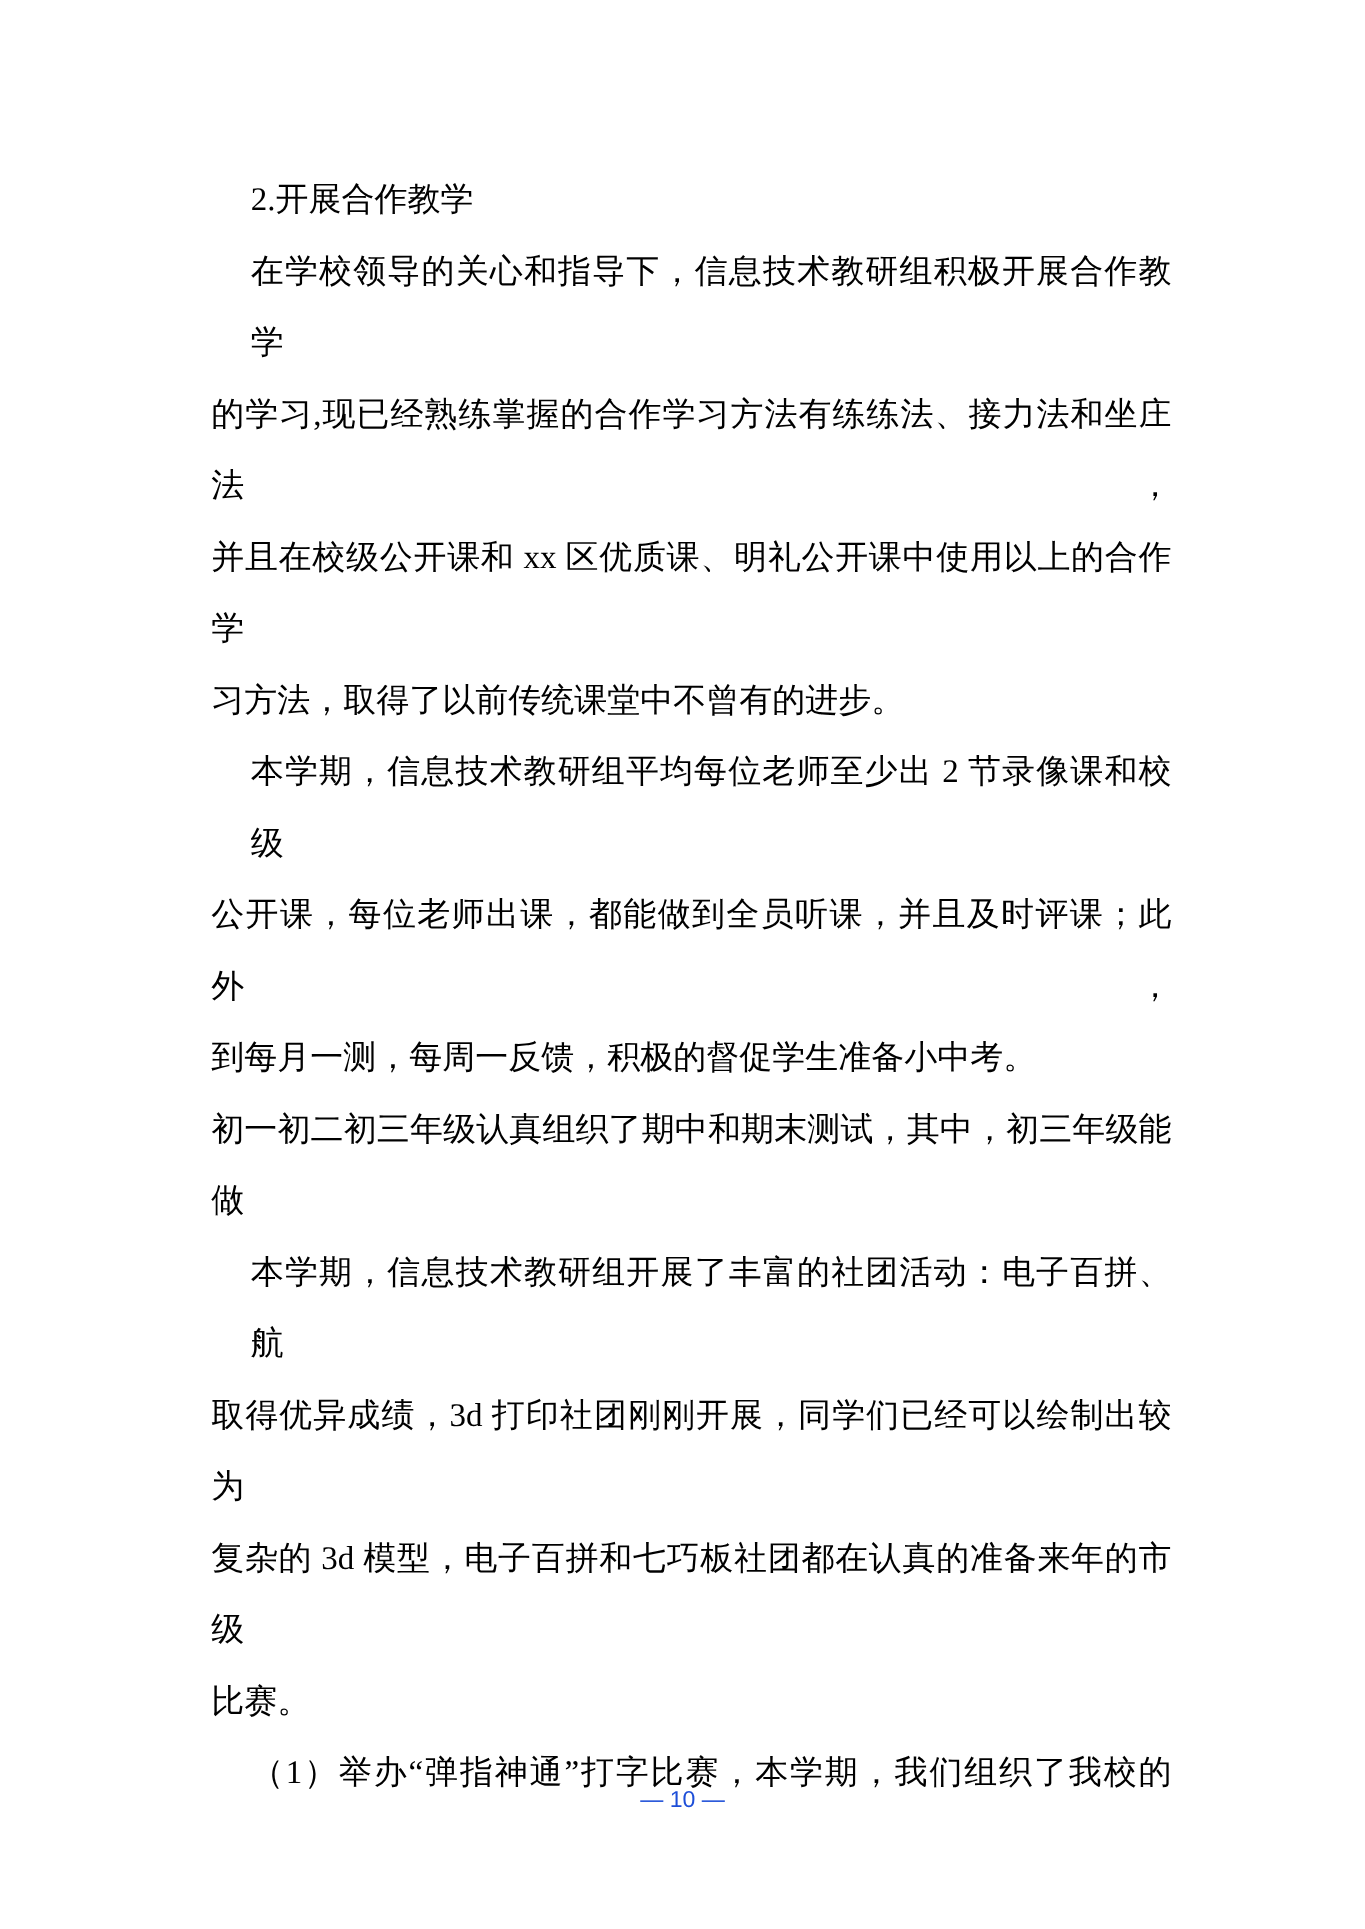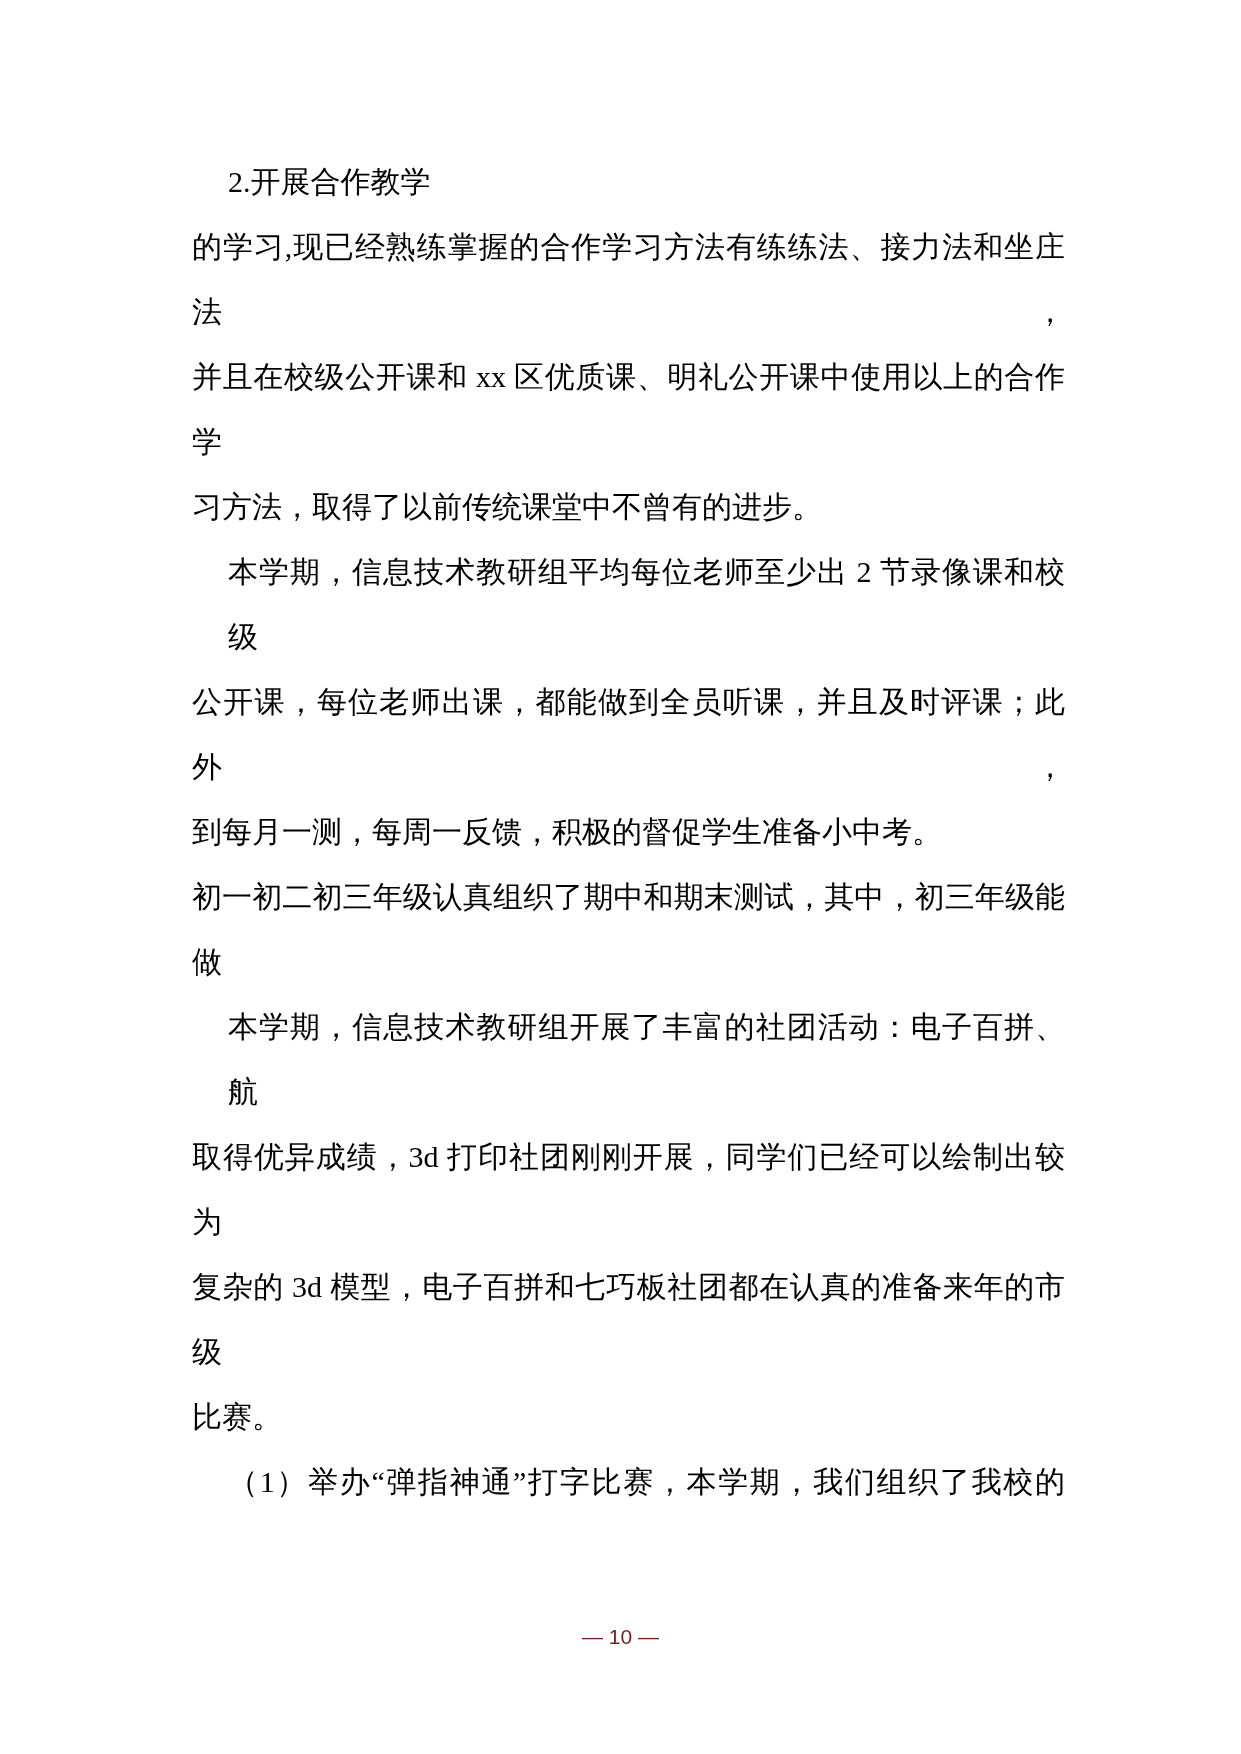--- a/index.html
+++ b/index.html
@@ -42,30 +42,31 @@
     text-align-last: left;
   }
   .footer {
     position: absolute;
     left: 0;
     top: 1622px;
     width: 1241px;
     text-align: center;
     font-size: 21px;
     line-height: 30px;
-    color: #7f1d1d;
+    color: #1d4ed8;
     font-family: "Liberation Sans", "DejaVu Sans", sans-serif;
   }
 </style>
 </head>
 <body>
 
 <div class="page">
   <div class="doc-body" id="doc-body">
       <div class="line first last">2.开展合作教学</div>
+      <div class="line first">在学校领导的关心和指导下，信息技术教研组积极开展合作教学</div>
       <div class="line">的学习,现已经熟练掌握的合作学习方法有练练法、接力法和坐庄法，</div>
       <div class="line">并且在校级公开课和 xx 区优质课、明礼公开课中使用以上的合作学</div>
       <div class="line last">习方法，取得了以前传统课堂中不曾有的进步。</div>
       <div class="line first">本学期，信息技术教研组平均每位老师至少出 2 节录像课和校级</div>
       <div class="line">公开课，每位老师出课，都能做到全员听课，并且及时评课；此外，</div>
       <div class="line last">到每月一测，每周一反馈，积极的督促学生准备小中考。</div>
       <div class="line">初一初二初三年级认真组织了期中和期末测试，其中，初三年级能做</div>
       <div class="line first">本学期，信息技术教研组开展了丰富的社团活动：电子百拼、航</div>
       <div class="line">取得优异成绩，3d 打印社团刚刚开展，同学们已经可以绘制出较为</div>
       <div class="line">复杂的 3d 模型，电子百拼和七巧板社团都在认真的准备来年的市级</div>

